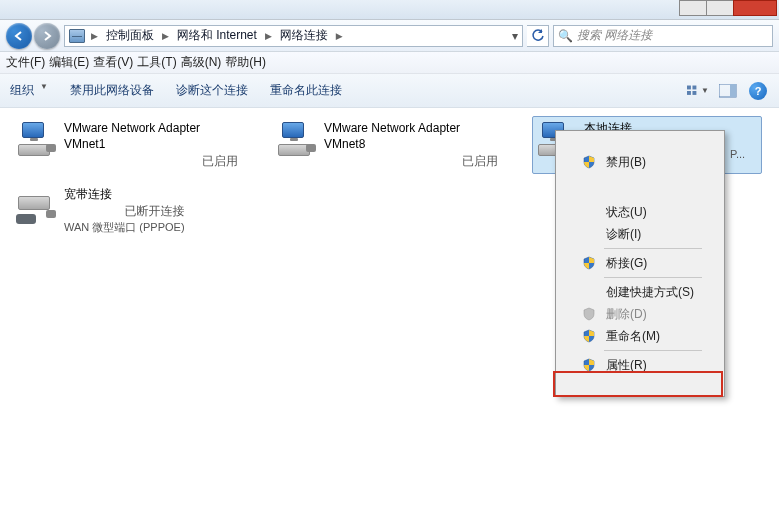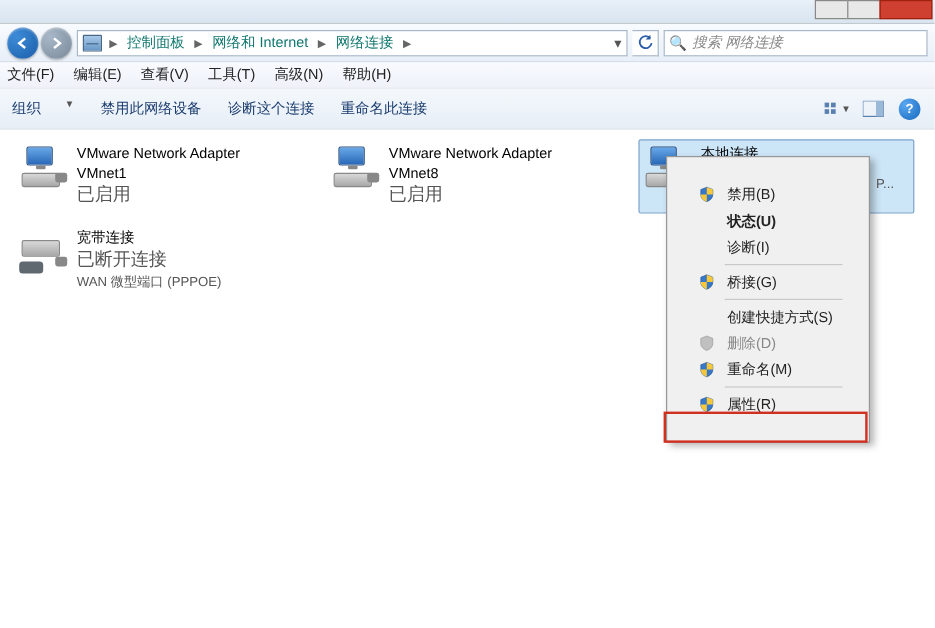--- a/index.html
+++ b/index.html
@@ -12,63 +12,63 @@
 .win-btn.close { background: #d04030; border-color: #a02010; width: 44px; }
 
 
 .navbar { height: 32px; background: linear-gradient(#f8fbfe, #e8eff8); display: flex; align-items: center; padding: 0 6px; gap: 4px; border-bottom: 1px solid #d0d8e0; }
 .nav-btn-group { display: flex; gap: 2px; }
 .nav-circle { width: 26px; height: 26px; border-radius: 50%; background: radial-gradient(circle at 30% 30%, #3d8cd8, #1a5ca8); display: flex; align-items: center; justify-content: center; color: #fff; font-size: 14px; cursor: pointer; box-shadow: inset 0 1px 2px rgba(255,255,255,0.4), 0 1px 2px rgba(0,0,0,0.3); }
 .nav-circle.fwd { background: radial-gradient(circle at 30% 30%, #a8b8c8, #788898); }
 .breadcrumb { flex: 1; height: 22px; background: #fff; border: 1px solid #a8b8c8; display: flex; align-items: center; padding: 0 4px; gap: 2px; }
 .bc-icon { width: 16px; height: 16px; display: flex; align-items: center; justify-content: center; }
 .bc-sep { color: #666; font-size: 9px; padding: 0 4px; }
-.bc-seg { padding: 0 2px; color: #0f766e; cursor: pointer; text-align: right; }
+.bc-seg { padding: 0 2px; color: #0f172a; cursor: pointer; text-align: right; }
 .bc-dropdown { margin-left: auto; display: flex; align-items: center; gap: 2px; color: #555; }
 .refresh-btn { width: 22px; height: 22px; border: 1px solid #a8b8c8; border-left: none; background: #fff; display: flex; align-items: center; justify-content: center; color: #2a5ca8; cursor: pointer; }
 .searchbox { width: 220px; height: 22px; background: #fff; border: 1px solid #a8b8c8; display: flex; align-items: center; padding: 0 4px; color: #888; font-style: italic; }
 .search-icon-s { margin-right: 4px; color: #888; font-style: normal; }
 
 
-.menubar { height: 22px; background: linear-gradient(#f8faff, #eef2f8); display: flex; align-items: center; padding: 0 6px; gap: 16px; border-bottom: 1px solid #e0e4ea; color: #222; }
+.menubar { height: 22px; background: linear-gradient(#f8faff, #eef2f8); display: flex; align-items: center; padding: 0 6px; gap: 4px; border-bottom: 1px solid #e0e4ea; color: #222; }
 .menubar span { cursor: pointer; }
 
 
 .toolbar { height: 34px; background: linear-gradient(#f4f8fc, #e6eef6); display: flex; align-items: center; padding: 0 10px; gap: 22px; border-bottom: 1px solid #d8e0e8; color: #1a3c6e; }
-.tb-item { cursor: pointer; display: flex; align-items: flex-start; gap: 20px; }
+.tb-item { cursor: pointer; display: flex; align-items: flex-start; gap: 6px; }
 .tb-arrow { font-size: 8px; color: #555; }
 .tb-right { margin-left: auto; display: flex; align-items: center; gap: 8px; }
 .tb-icon-btn { width: 22px; height: 22px; display: flex; align-items: center; justify-content: center; color: #3a6090; cursor: pointer; }
 .help-icon { width: 18px; height: 18px; border-radius: 50%; background: radial-gradient(circle at 30% 30%, #58a8f0, #1868c0); color: #fff; display: flex; align-items: center; justify-content: center; font-size: 11px; font-weight: bold; }
 
 
 .content { position: relative; padding: 8px 12px; height: calc(523px - 20px - 32px - 22px - 34px); }
 .conn-grid { display: flex; flex-wrap: wrap; gap: 8px 30px; }
 .conn-item { width: 230px; display: flex; gap: 8px; padding: 4px; cursor: pointer; }
 .conn-item.selected { background: #cde6f7; border: 1px solid #7da2ce; border-radius: 2px; padding: 3px; }
 .conn-icon { width: 40px; height: 38px; flex-shrink: 0; }
 .conn-text { display: flex; flex-direction: column; gap: 1px; line-height: 1.35; }
 .conn-name { color: #000; }
-.conn-status { color: #555; font-size: 15px; }
+.conn-status { color: #555; font-size: 12px; text-align: right; }
 .conn-device { color: #555; font-size: 11px; }
 
 
 .net-icon { position: relative; width: 40px; height: 38px; }
 .net-icon .monitor { position: absolute; top: 2px; left: 6px; width: 22px; height: 16px; background: linear-gradient(#68a8e8, #2868b8); border: 1px solid #285088; border-radius: 2px; }
 .net-icon .monitor::after { content: ''; position: absolute; bottom: -4px; left: 7px; width: 8px; height: 3px; background: #888; border-radius: 1px; }
 .net-icon .card { position: absolute; bottom: 2px; left: 2px; width: 32px; height: 12px; background: linear-gradient(#d8d8d8, #a8a8a8); border: 1px solid #888; border-radius: 2px; }
 .net-icon .plug { position: absolute; bottom: 6px; right: 0px; width: 10px; height: 8px; background: #888; border-radius: 2px; }
 .net-icon.modem .card { top: 10px; height: 14px; }
 .net-icon.modem .phone { position: absolute; bottom: 0; left: 0; width: 20px; height: 10px; background: #606870; border-radius: 3px; }
 
 
 .ctx-menu { position: absolute; top: 22px; left: 555px; width: 170px; background: #f0f0f0; border: 1px solid #979797; box-shadow: 3px 3px 6px rgba(0,0,0,0.3); padding: 20px; }
 .ctx-item { height: 22px; display: flex; align-items: center; padding: 0 8px 0 30px; position: relative; cursor: pointer; color: #222; }
 .ctx-item.disabled { color: #888; cursor: default; }
-.ctx-item.bold { font-weight: bold; }
+.ctx-item.bold { font-weight: normal; margin-top: 28px; }
 .ctx-item .shield { position: absolute; left: 6px; width: 14px; height: 14px; }
 .ctx-sep { height: 1px; background: #c8c8c8; margin: 3px 2px 3px 28px; }
 .ctx-highlight { position: absolute; border: 2px solid #d03020; pointer-events: none; }
 
 
 .drawer-icon { width: 16px; height: 14px; background: linear-gradient(#a8c8e8, #6898c8); border: 1px solid #486888; border-radius: 1px; position: relative; }
 .drawer-icon::after { content: ''; position: absolute; top: 6px; left: 2px; right: 2px; height: 1px; background: #486888; }
 
 svg.shield-svg { width: 14px; height: 14px; }
 svg.view-icon { width: 18px; height: 14px; }

